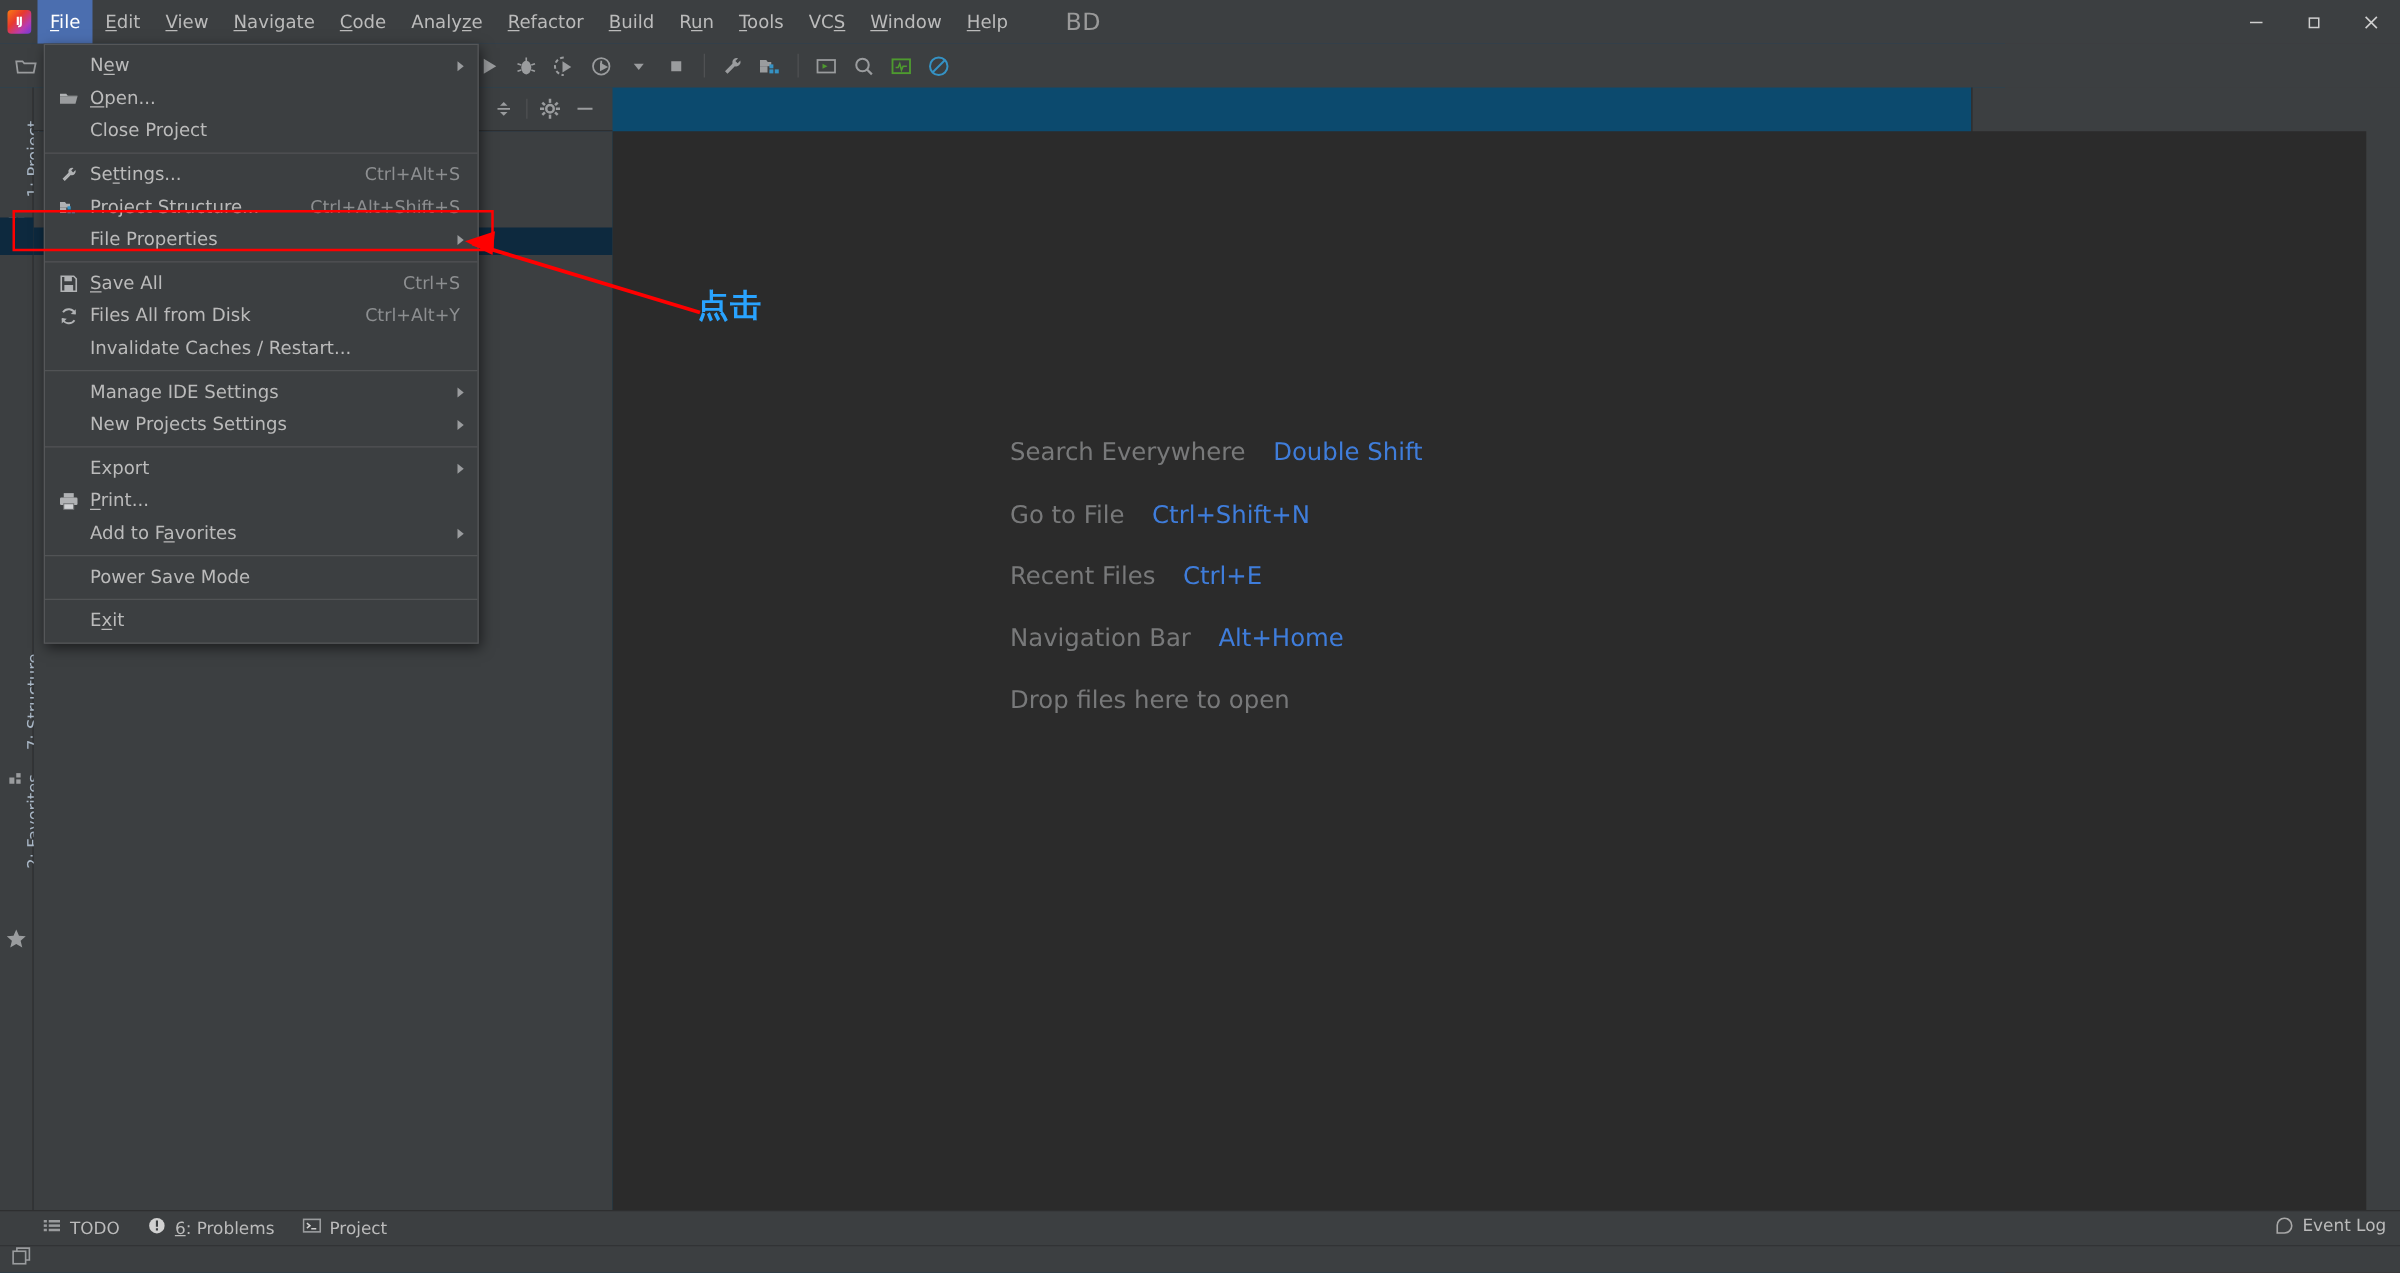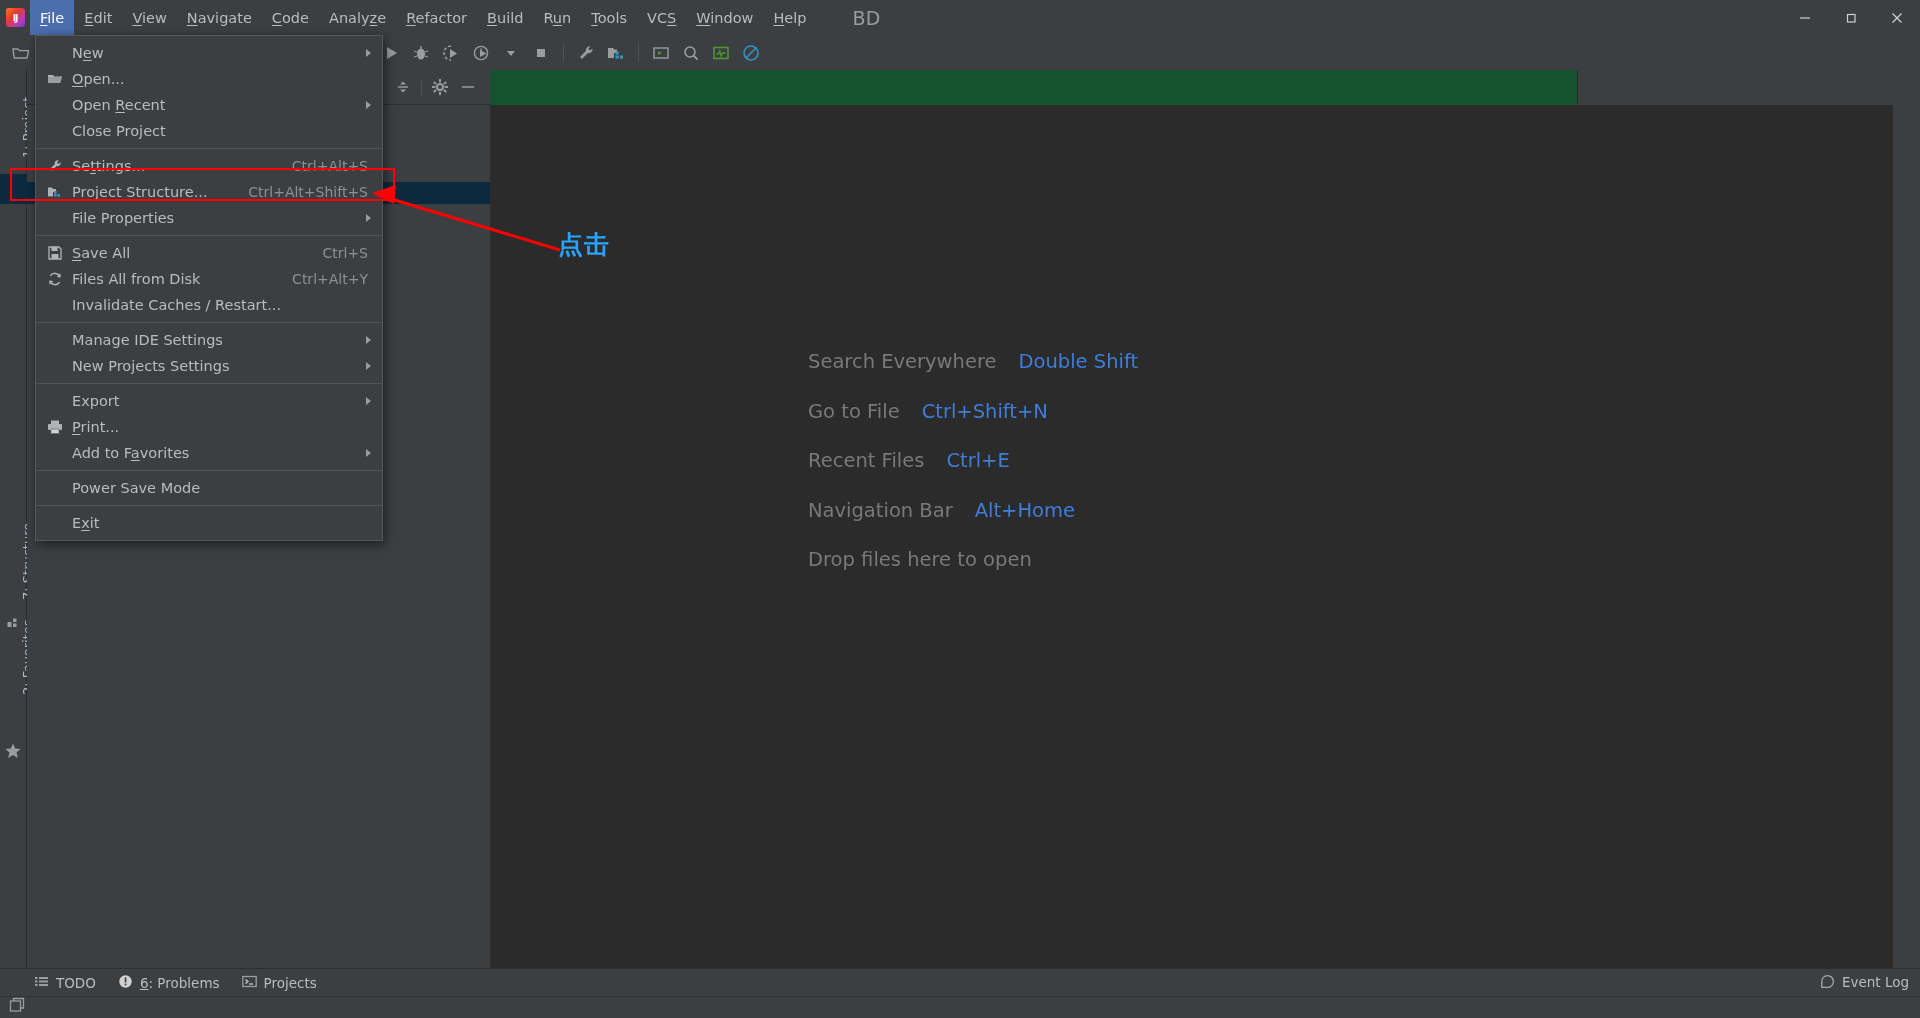--- a/index.html
+++ b/index.html
@@ -3,21 +3,21 @@
 <meta charset="utf-8">
 <style>
   * { box-sizing: border-box; margin: 0; padding: 0; }
   html, body {
     width: 1920px; height: 1018px;
     background: #3c3f41;
     font-family: "DejaVu Sans", "Liberation Sans", sans-serif;
     overflow: hidden;
     -webkit-font-smoothing: antialiased;
   }
-  .app { position: relative; width: 1604px; height: 1018px; background: #14532d; }
+  .app { position: relative; width: 1604px; height: 1018px; background: #0c4a6e; }
 
   
   .titlebar {
     position: absolute; left: 0; top: 0; width: 1920px; height: 35px;
     background: #3c3f41; display: flex; align-items: center;
   }
   .ij-logo {
     width: 30px; height: 35px; display: flex; align-items: center; justify-content: center;
   }
   .ij-logo-box {
@@ -474,21 +474,21 @@
       <span><u>6</u>: Problems</span>
     </div>
     <div class="sb-item">
       <span>
         <svg width="15" height="15" viewBox="0 0 15 15">
           <rect x="0.8" y="2.5" width="13.4" height="10" fill="none" stroke="#9a9c9e" stroke-width="1.3"></rect>
           <polyline points="3.5,5.5 6,7.5 3.5,9.5" fill="none" stroke="#d1d1d1" stroke-width="1.2"></polyline>
           <line x1="7" y1="10" x2="11" y2="10" stroke="#d1d1d1" stroke-width="1.2"></line>
         </svg>
       </span>
-      <span>Projects</span>
+      <span>Project</span>
     </div>
 
     <div class="sb-right">
       <span>
         <svg width="15" height="15" viewBox="0 0 15 15">
           <path d="M7.5 1.6a5.9 5.9 0 1 1 0 11.8H1.8V7.5a5.7 5.7 0 0 1 5.7-5.9z" fill="none" stroke="#a8a8a8" stroke-width="1.3"></path>
         </svg>
       </span>
       <span>Event Log</span>
     </div>
@@ -510,24 +510,20 @@
       <span class="marrow"></span>
     </div>
     <div class="mrow">
       <span class="mico">
         <svg width="16" height="16" viewBox="0 0 16 16">
           <path d="M1 4h5l1.2 1.5H15V6H1V4z" fill="#b0b2b4"></path>
           <path d="M1 6h14l-1.6 6H1V6z" fill="#9a9c9e"></path>
         </svg>
       </span>
       <span><u>O</u>pen...</span>
-    </div>
-    <div class="mrow">
-      <span>Open <u>R</u>ecent</span>
-      <span class="marrow"></span>
     </div>
     <div class="mrow">
       <span>Close Project</span>
     </div>
 
     <div class="msep"></div>
 
     <div class="mrow">
       <span class="mico">
         <svg width="16" height="16" viewBox="0 0 16 16">

